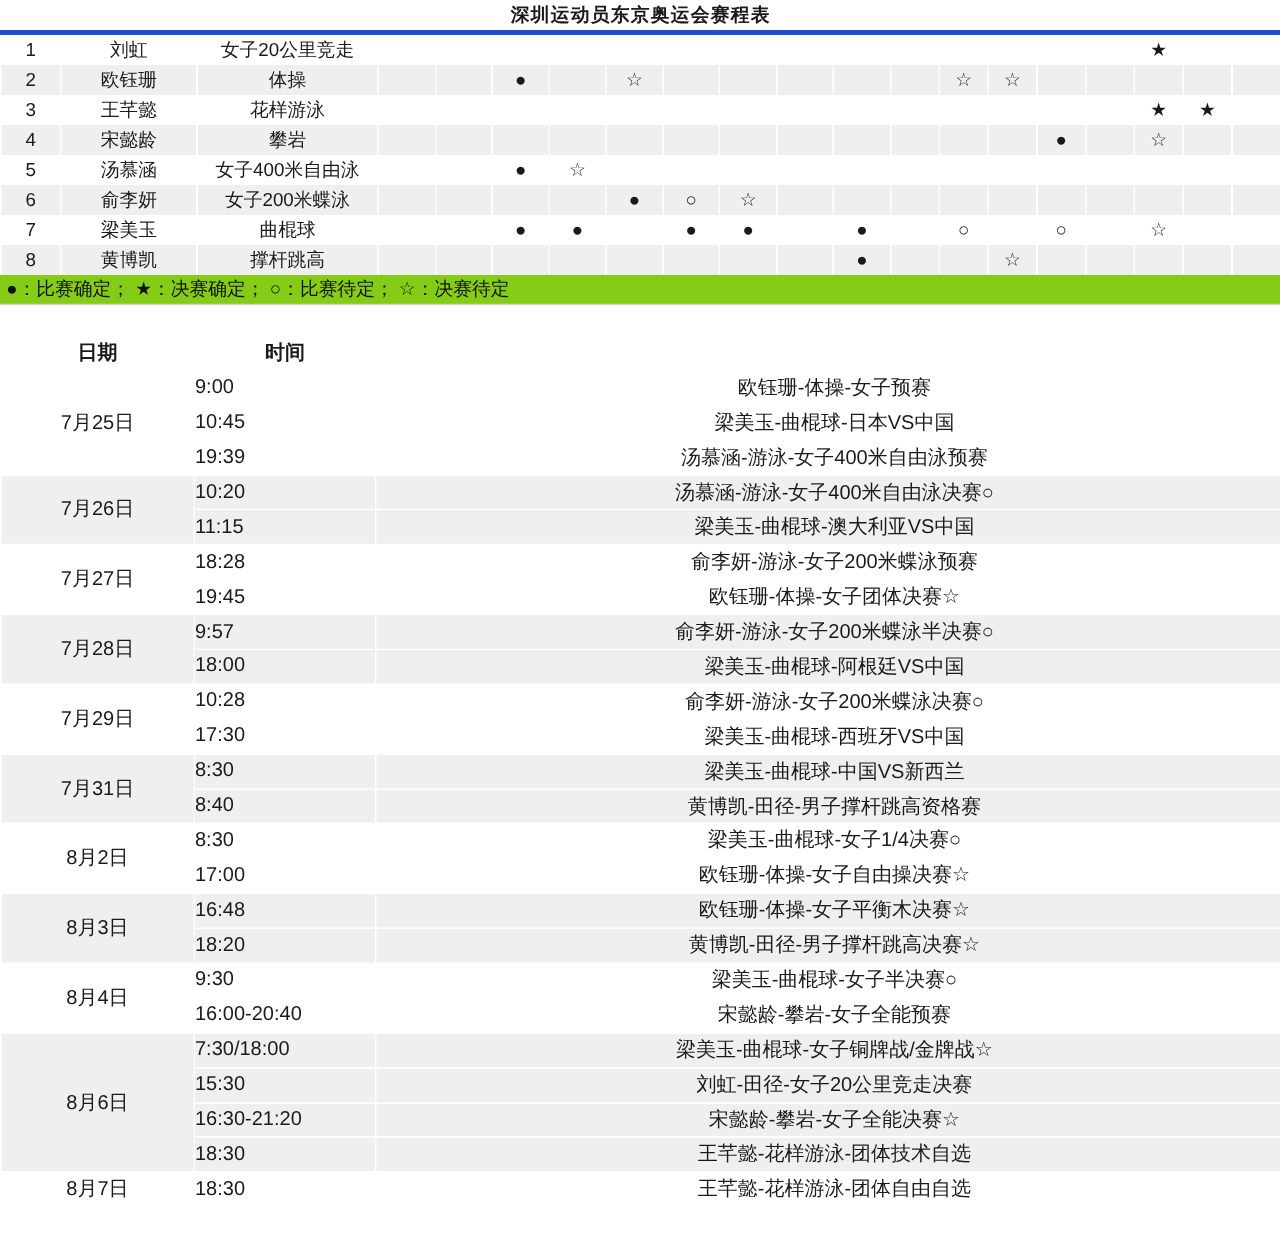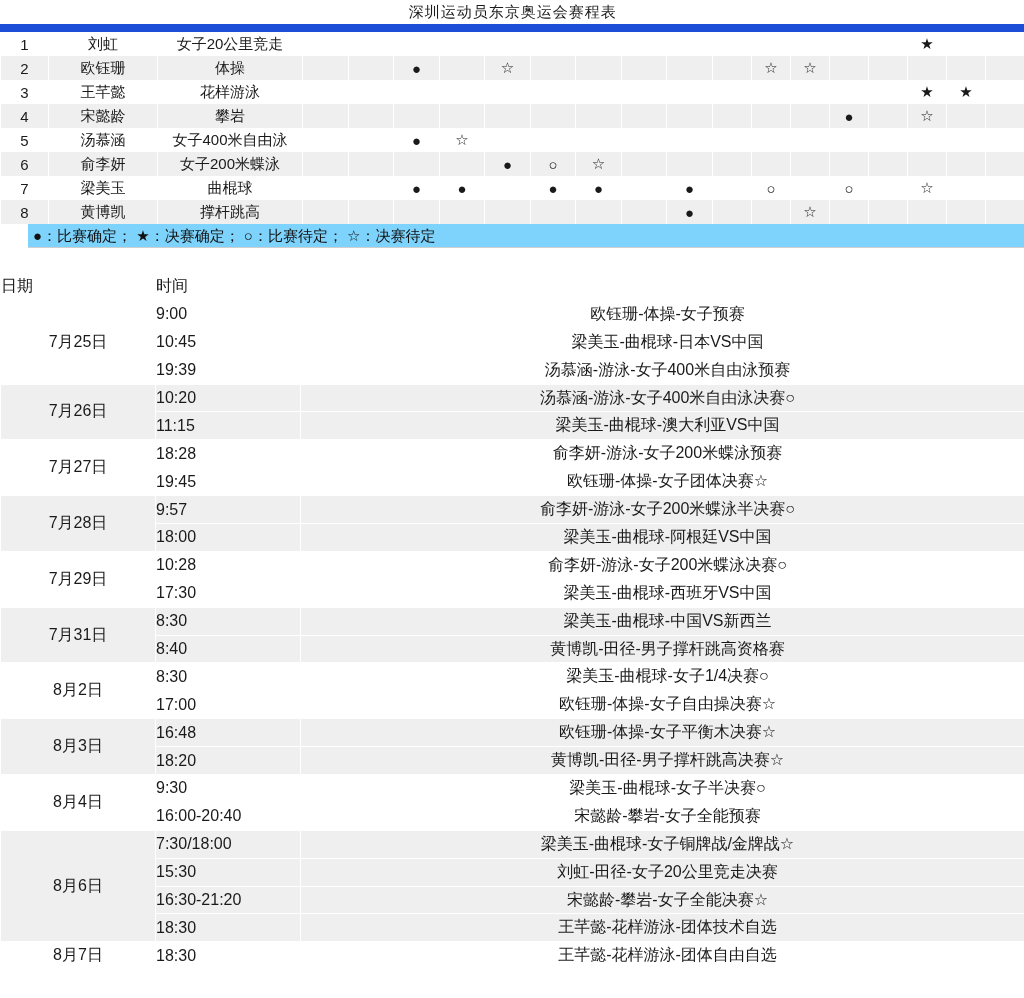--- a/index.html
+++ b/index.html
@@ -1,41 +1,41 @@
 <!DOCTYPE html>
 <html><head>
 <meta charset="utf-8">
 <style>
   html,body{margin:0;padding:0;background:#ffffff;width:1024px;height:998px;overflow:hidden;
     font-family:"Liberation Sans","DejaVu Sans",sans-serif;}
   table{border-collapse:collapse;table-layout:fixed;width:1024px;}
   td{overflow:hidden;white-space:nowrap;padding:0;}
 
   
-  .title-cell{height:36px;background:#0a0a70;color:#ffffff;font-weight:normal;font-size:17px;
-    text-align:center;letter-spacing:1px;border-bottom:8px solid #1d4ed8;}
+  .title-cell{height:36px;background:#0a0a70;color:#ffffff;font-weight:bold;font-size:17px;
+    text-align:center;letter-spacing:1px;border-bottom:4px solid #1d4ed8;}
   .month-cell{height:22px;background:#0e3d99;color:#ffffff;font-weight:bold;font-size:15px;
     text-align:center;border:1px solid #ffffff;border-bottom:2px solid #ffffff;}
   .head-cell{height:21px;background:#1565c4;color:#ffffff;font-weight:bold;font-size:14px;
     text-align:center;border:1px solid #ffffff;}
   .grid-body td{height:24px;font-size:15px;color:#1a1a1a;text-align:center;
     border-left:1px solid #ffffff;border-right:1px solid #ffffff;background:#ffffff;}
   tr.stripe td{background:#efefef;}
   .m-dot{font-size:13px;color:#000000;}
   .m-star{font-size:14px;color:#000000;}
   .m-circ{font-size:14px;color:#3d3d3d;}
   .m-ostar{font-size:15px;color:#3d3d3d;}
 
   .legend{height:23px;line-height:23px;font-size:15px;color:#111111;padding-left:5px;
-    border-bottom:1px solid #cfcfcf;background:#7dd3fc;margin-left:28px;}
+    border-bottom:1px solid #cfcfcf;background:#84cc16;}
   .gap{height:24px;background:#ffffff;}
 
   
-  .sched-head td{height:27px;background:#12419e;color:#ffffff;font-weight:normal;font-size:16px;
-    text-align:left;border:1px solid #ffffff;}
+  .sched-head td{height:27px;background:#12419e;color:#ffffff;font-weight:bold;font-size:16px;
+    text-align:center;border:1px solid #ffffff;}
   .sched-body td{height:26.9px;font-size:16px;color:#1a1a1a;border:1px solid #ffffff;background:#ffffff;}
   .sched-body tr.g1 td{background:#efefef;}
   .date-cell{text-align:center;}
   .time-cell{text-align:left;}
   .desc-cell{text-align:center;padding-left:10px;}
 </style>
 </head>
 <body>
 
 <div>

